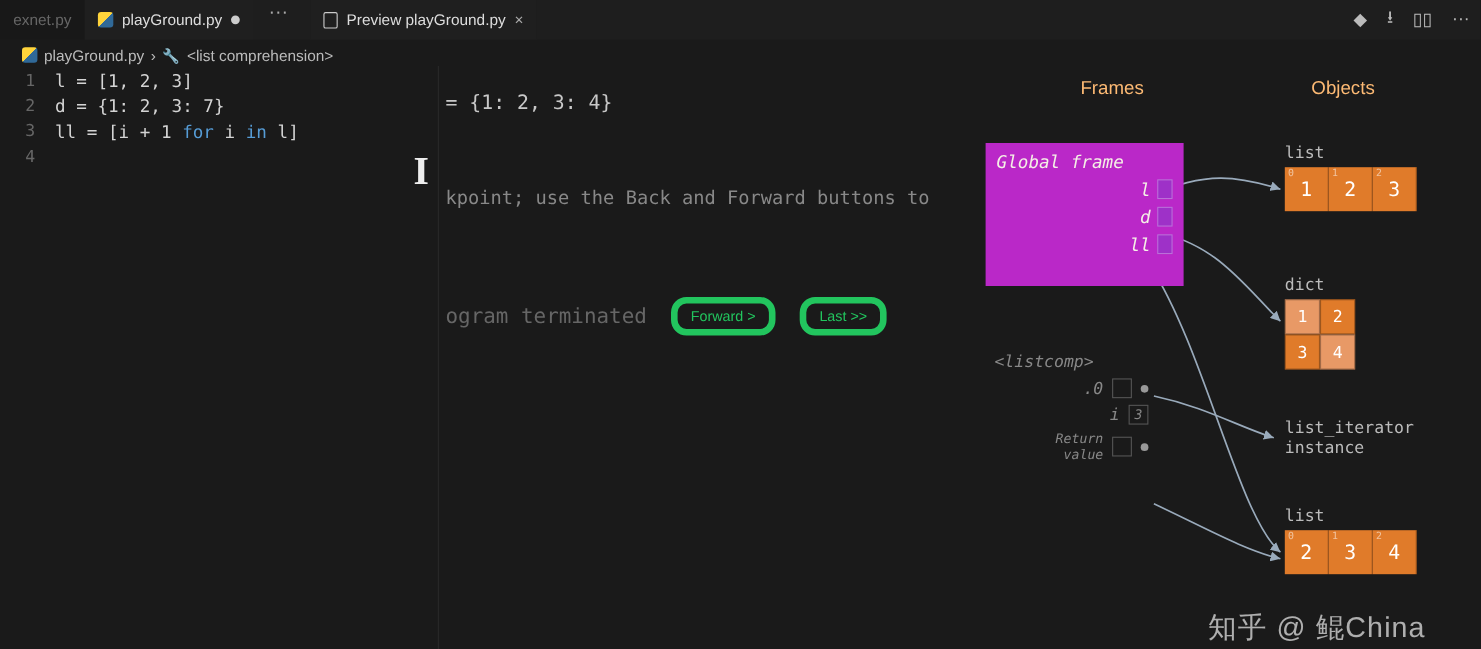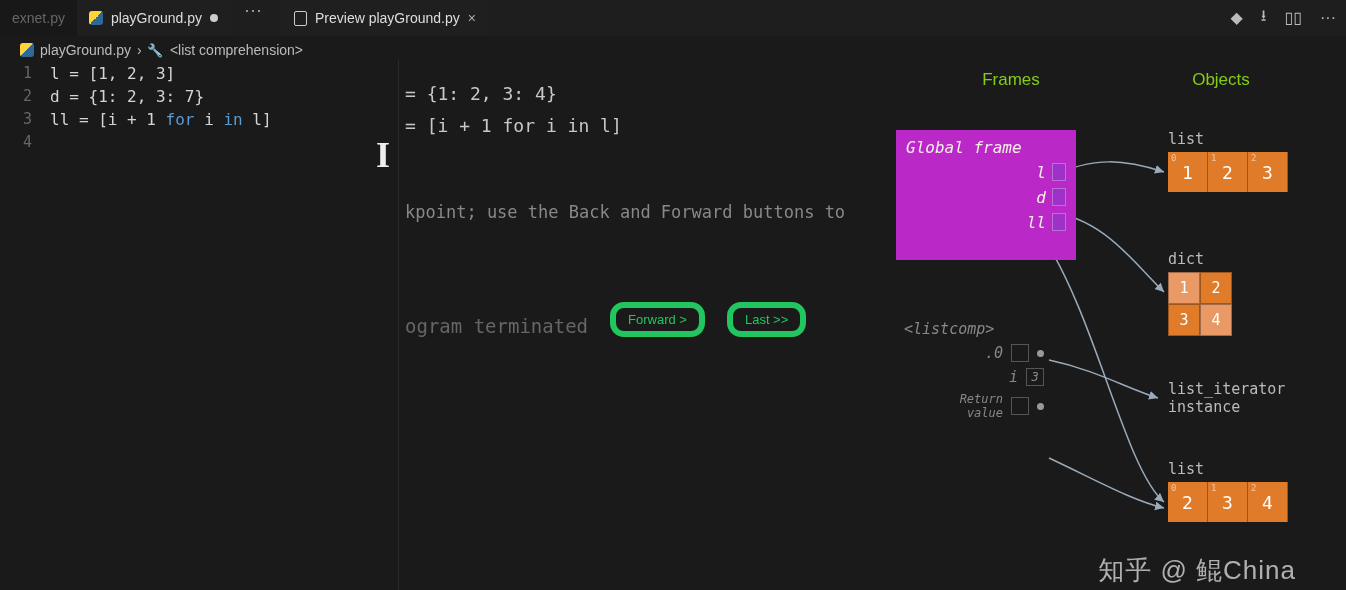--- a/index.html
+++ b/index.html
@@ -26,26 +26,26 @@
 .ln { width: 50px; text-align: right; color: #666; padding-right: 18px; font-size: 15px; }
 .code { font-size: 16px; color: #d4d4d4; white-space: pre; }
 .kw { color: #569cd6; }
 
 .big-cursor { position: absolute; left: 376px; top: 134px; font-size: 36px; font-family: serif; font-weight: bold; color: #eee; }
 
 .preview { flex: 1; padding: 6px 0 0 0; font-family: "Consolas", monospace; position: relative; border-left: 1px solid #2a2a2a; }
 .preview-top { font-size: 18px; color: #c8c8c8; padding: 2px 6px; }
 .code-block { margin-top: 12px; font-size: 18px; color: #c8c8c8; line-height: 32px; padding-left: 6px; }
 .hint { margin-top: 60px; color: #888; font-size: 17px; padding-left: 6px; }
-.terminated { margin-top: 80px; display: flex; align-items: flex-end; gap: 22px; padding-left: 6px; }
+.terminated { margin-top: 80px; display: flex; align-items: center; gap: 22px; padding-left: 6px; }
 .terminated-txt { color: #666; font-size: 19px; }
 .pill-btn { border: 6px solid #22c55e; border-radius: 14px; padding: 4px 12px; color: #22c55e; font-size: 13px; background: transparent; }
 
 .frames-panel { width: 460px; position: relative; }
-.panel-headers { display: flex; justify-content: space-around; padding: 10px 20px 10px 20px; color: #84cc16; font-size: 17px; }
+.panel-headers { display: flex; justify-content: space-around; padding: 10px 20px 10px 20px; color: #fdba74; font-size: 17px; }
 .global-frame { position: absolute; left: 10px; top: 70px; width: 180px; height: 130px; background: #ba28c8; padding: 8px 10px; font-family: monospace; font-style: italic; color: #f5f0e6; font-size: 16px; }
 .gf-row { display: flex; justify-content: flex-end; gap: 6px; margin-top: 6px; }
 .gf-var { color: #f5f0e6; }
 .gf-box { width: 14px; height: 18px; border: 1px solid rgba(255,255,255,0.3); background: rgba(0,100,200,.15); }
 
 .listcomp { position: absolute; left: 18px; top: 260px; width: 140px; color: #888; font-family: monospace; font-style: italic; font-size: 15px; text-align: right; }
 .lc-row { display: flex; justify-content: flex-end; gap: 8px; align-items: center; margin: 6px 0; }
 .lc-box { width: 18px; height: 18px; border: 1px solid #555; display: inline-flex; align-items: center; justify-content: center; font-size: 12px; }
 .lc-dot { width:7px; height:7px; border-radius:50%; background:#999; }
 
@@ -116,21 +116,20 @@
     <div class="code-line">
         <span class="ln">4</span>
       </div>
   </div>
 
   <span class="big-cursor">I</span>
 
   <div class="preview">
     <div class="code-block">
       <div>= {1: 2, 3: 4}</div>
-      <div>= [i + 1 for i in l]</div>
     </div>
     <div class="hint">kpoint; use the Back and Forward buttons to</div>
     <div class="terminated">
       <span class="terminated-txt">ogram terminated</span>
       <button class="pill-btn">Forward &gt;</button>
       <button class="pill-btn">Last &gt;&gt;</button>
     </div>
   </div>
 
   <div class="frames-panel">

